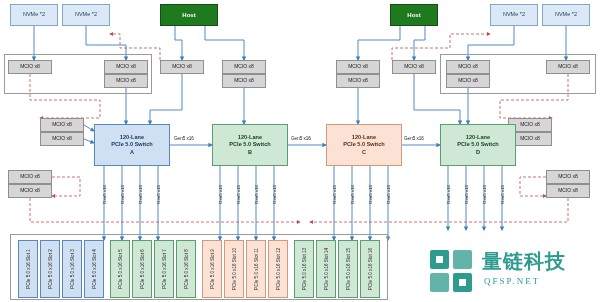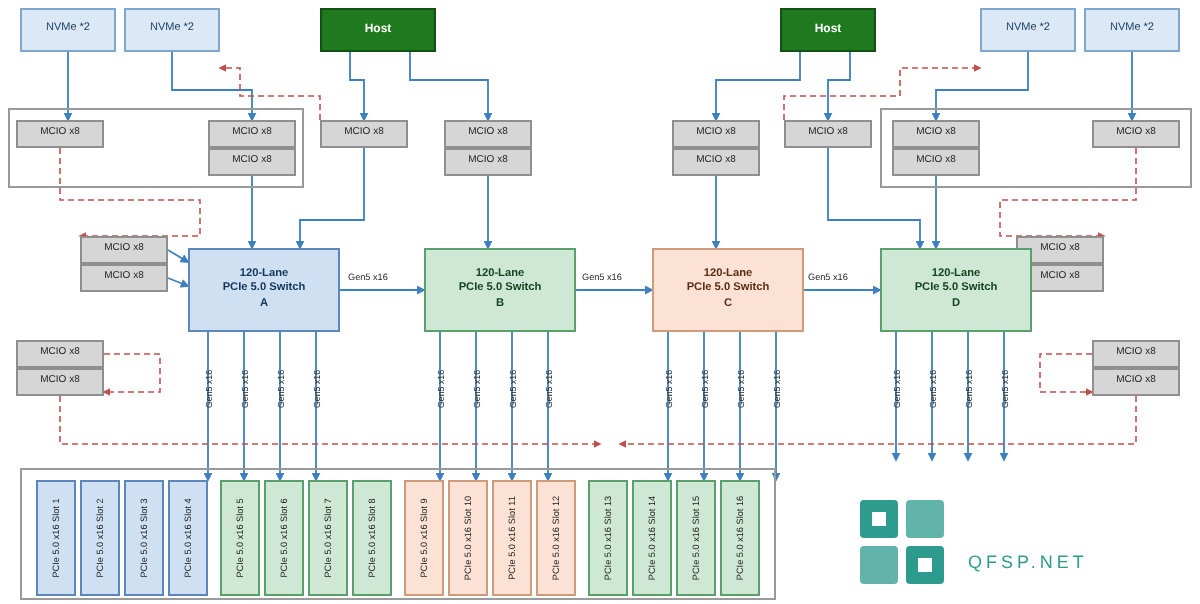--- a/index.html
+++ b/index.html
@@ -15,21 +15,21 @@
   .swC{background:#fbe2d5;border:1px solid #d09a7c;color:#5c2d13;}
   .swD{background:#cfe8d5;border:1px solid #5aa06c;color:#12441f;}
   .gen5 {position:absolute;font-size:4.6px;color:#222;white-space:nowrap;}
   .vlabel{position:absolute;font-size:4.4px;color:#222;white-space:nowrap;transform-origin:0 0;transform:rotate(-90deg);}
   .slot{position:absolute;box-sizing:border-box;border:1px solid #8f8f8f;}
   .slot span{position:absolute;left:50%;top:50%;font-size:4.6px;color:#222;white-space:nowrap;transform:translate(-50%,-50%) rotate(-90deg);display:block;}
   .bigbox{position:absolute;box-sizing:border-box;border:1px solid #9a9a9a;background:transparent;}
   svg.wires{position:absolute;left:0;top:0;width:600px;height:302px;pointer-events:none;}
   .wm{position:absolute;right:4px;bottom:4px;width:170px;height:52px;}
   .wm-txt{position:absolute;left:56px;top:2px;font-size:20px;font-weight:bold;color:#2e9b8f;letter-spacing:1px;font-family:"DejaVu Sans",sans-serif;}
-  .wm-sub{position:absolute;left:58px;top:30px;font-size:9px;color:#2e9b8f;letter-spacing:2px;font-family:Liberation Sans, sans-serif;}
+  .wm-sub{position:absolute;left:58px;top:30px;font-size:9px;color:#2e9b8f;letter-spacing:2px;font-family:Liberation Serif, serif;}
   .wm-logo{position:absolute;left:2px;top:2px;width:46px;height:46px;}
 </style>
 </head>
 <body>
 
 <div id="stage">
 
   <svg class="wires" viewBox="0 0 600 302">
     <defs>
       <marker id="ab" markerWidth="5" markerHeight="5" refX="4" refY="2.5" orient="auto">
@@ -224,16 +224,17 @@
 
   <div class="wm">
     <svg class="wm-logo" viewBox="0 0 46 46">
       <rect x="2" y="2" width="19" height="19" rx="2" fill="#2e9b8f"></rect>
       <rect x="25" y="2" width="19" height="19" rx="2" fill="#2e9b8f" opacity="0.75"></rect>
       <rect x="2" y="25" width="19" height="19" rx="2" fill="#2e9b8f" opacity="0.75"></rect>
       <rect x="25" y="25" width="19" height="19" rx="2" fill="#2e9b8f"></rect>
       <rect x="8" y="8" width="7" height="7" fill="#ffffff"></rect>
       <rect x="31" y="31" width="7" height="7" fill="#ffffff"></rect>
     </svg>
+    <div class="wm-txt">量链科技</div>
     <div class="wm-sub">QFSP.NET</div>
   </div>
 
 </div>
 
 </body></html>

